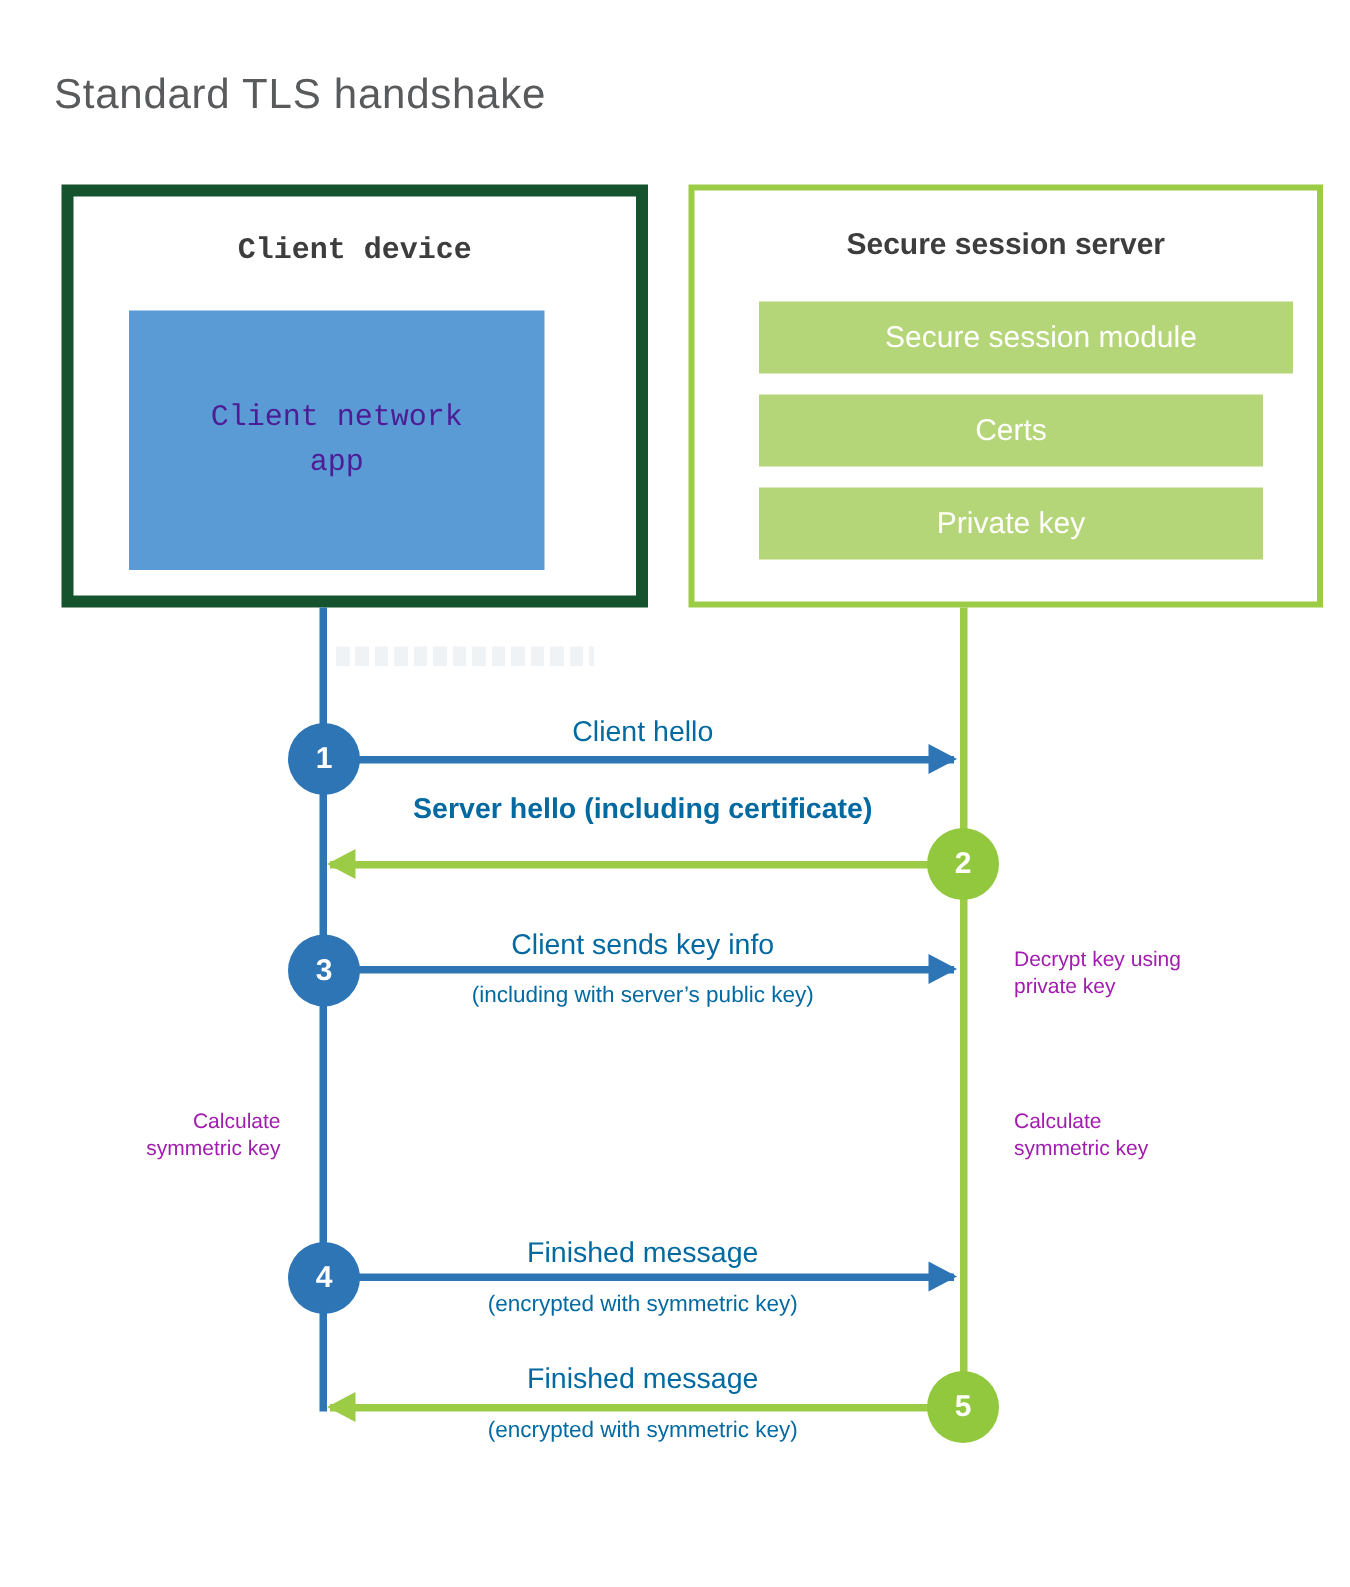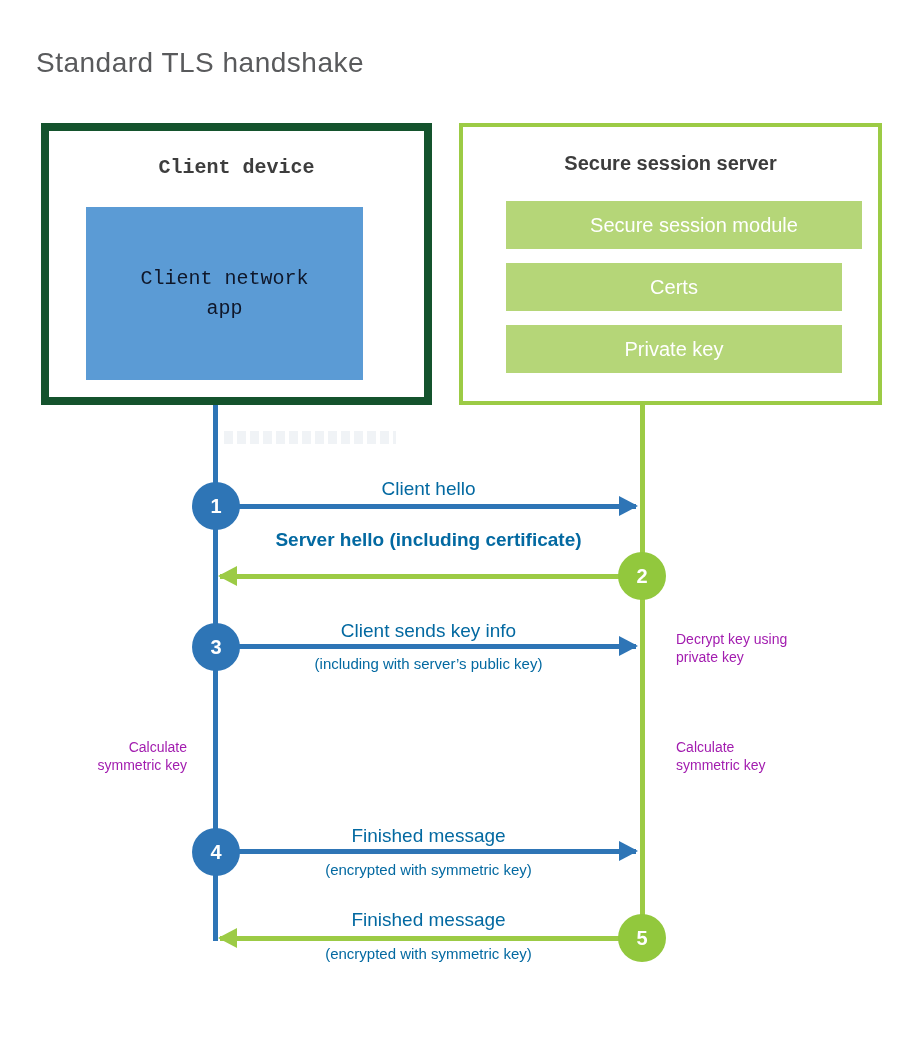--- a/index.html
+++ b/index.html
@@ -10,21 +10,21 @@
     letter-spacing:.5px;color:#595a5c;margin-top:19px;}
 
   
   .actor{position:absolute;top:123px;height:282px;background:#fff;box-sizing:border-box;}
   .actor.client{left:41px;width:391px;border:8px solid #14532d;font-family:Liberation Mono, monospace;}
   .actor.server{left:431px;width:423px;border:4px solid #9ccb45;margin-left:28px;}
   .actor-title{margin-top:25px;text-align:center;font-size:20px;font-weight:700;color:#3d3d3d;}
 
   .client-app{position:absolute;left:37px;top:76px;width:277px;height:173px;background:#5b9bd5;
     display:flex;flex-direction:column;align-items:center;justify-content:center;
-    color:#0f172a;font-size:20px;line-height:1.5;text-align:center;}
+    color:#4c1d95;font-size:20px;line-height:1.5;text-align:center;}
 
   .module-bar{position:absolute;left:43px;width:336px;height:48px;background:#b5d678;
     display:flex;align-items:center;justify-content:center;color:#fff;font-size:20px;}
   .bar-0{top:74px;padding-left:20px;} .bar-1{top:136px;} .bar-2{top:198px;}
 
   
   .lifeline{position:absolute;width:5px;}
   .lifeline.blue{left:213px;top:405px;height:536px;background:#2e75b6;}
   .lifeline.green{left:640px;top:405px;height:533px;background:#9ccb45;}
 

